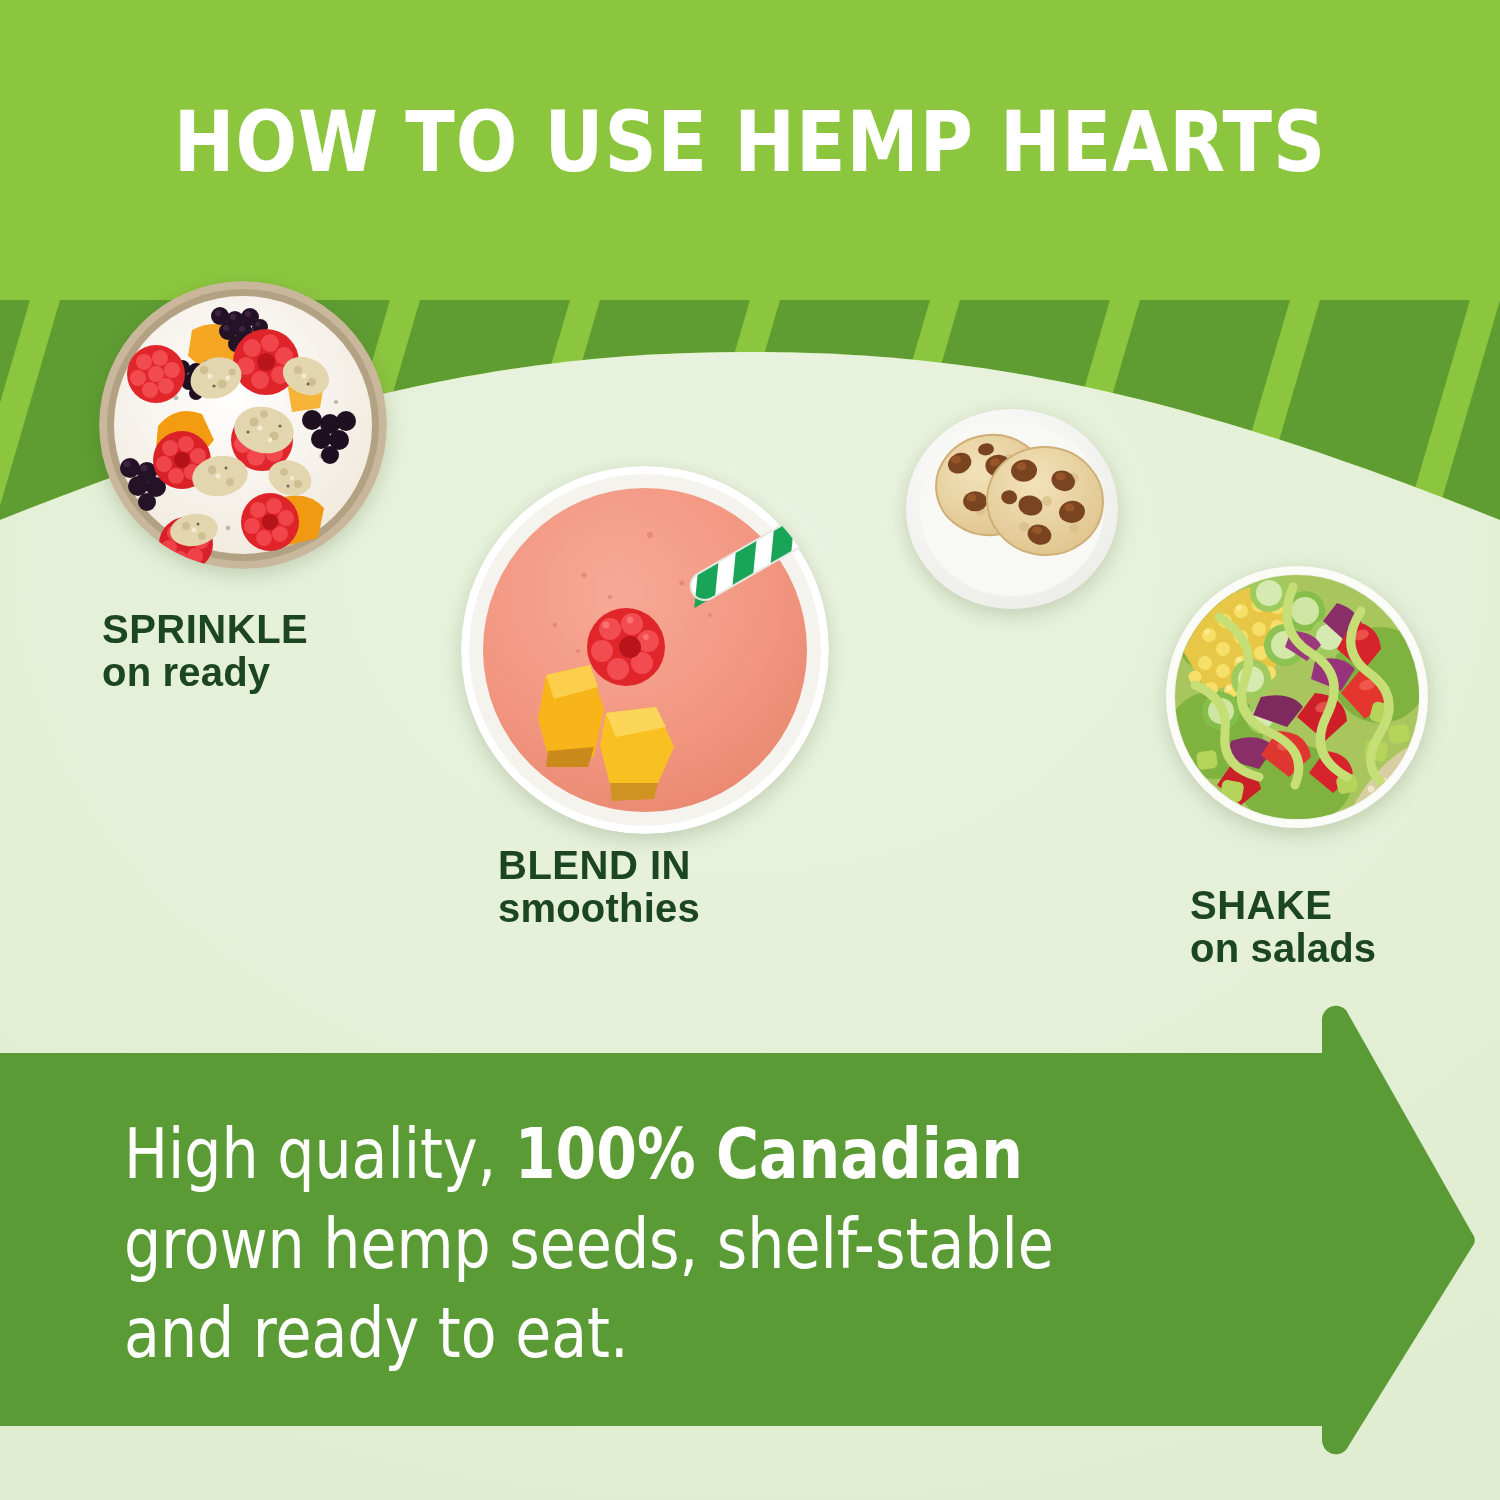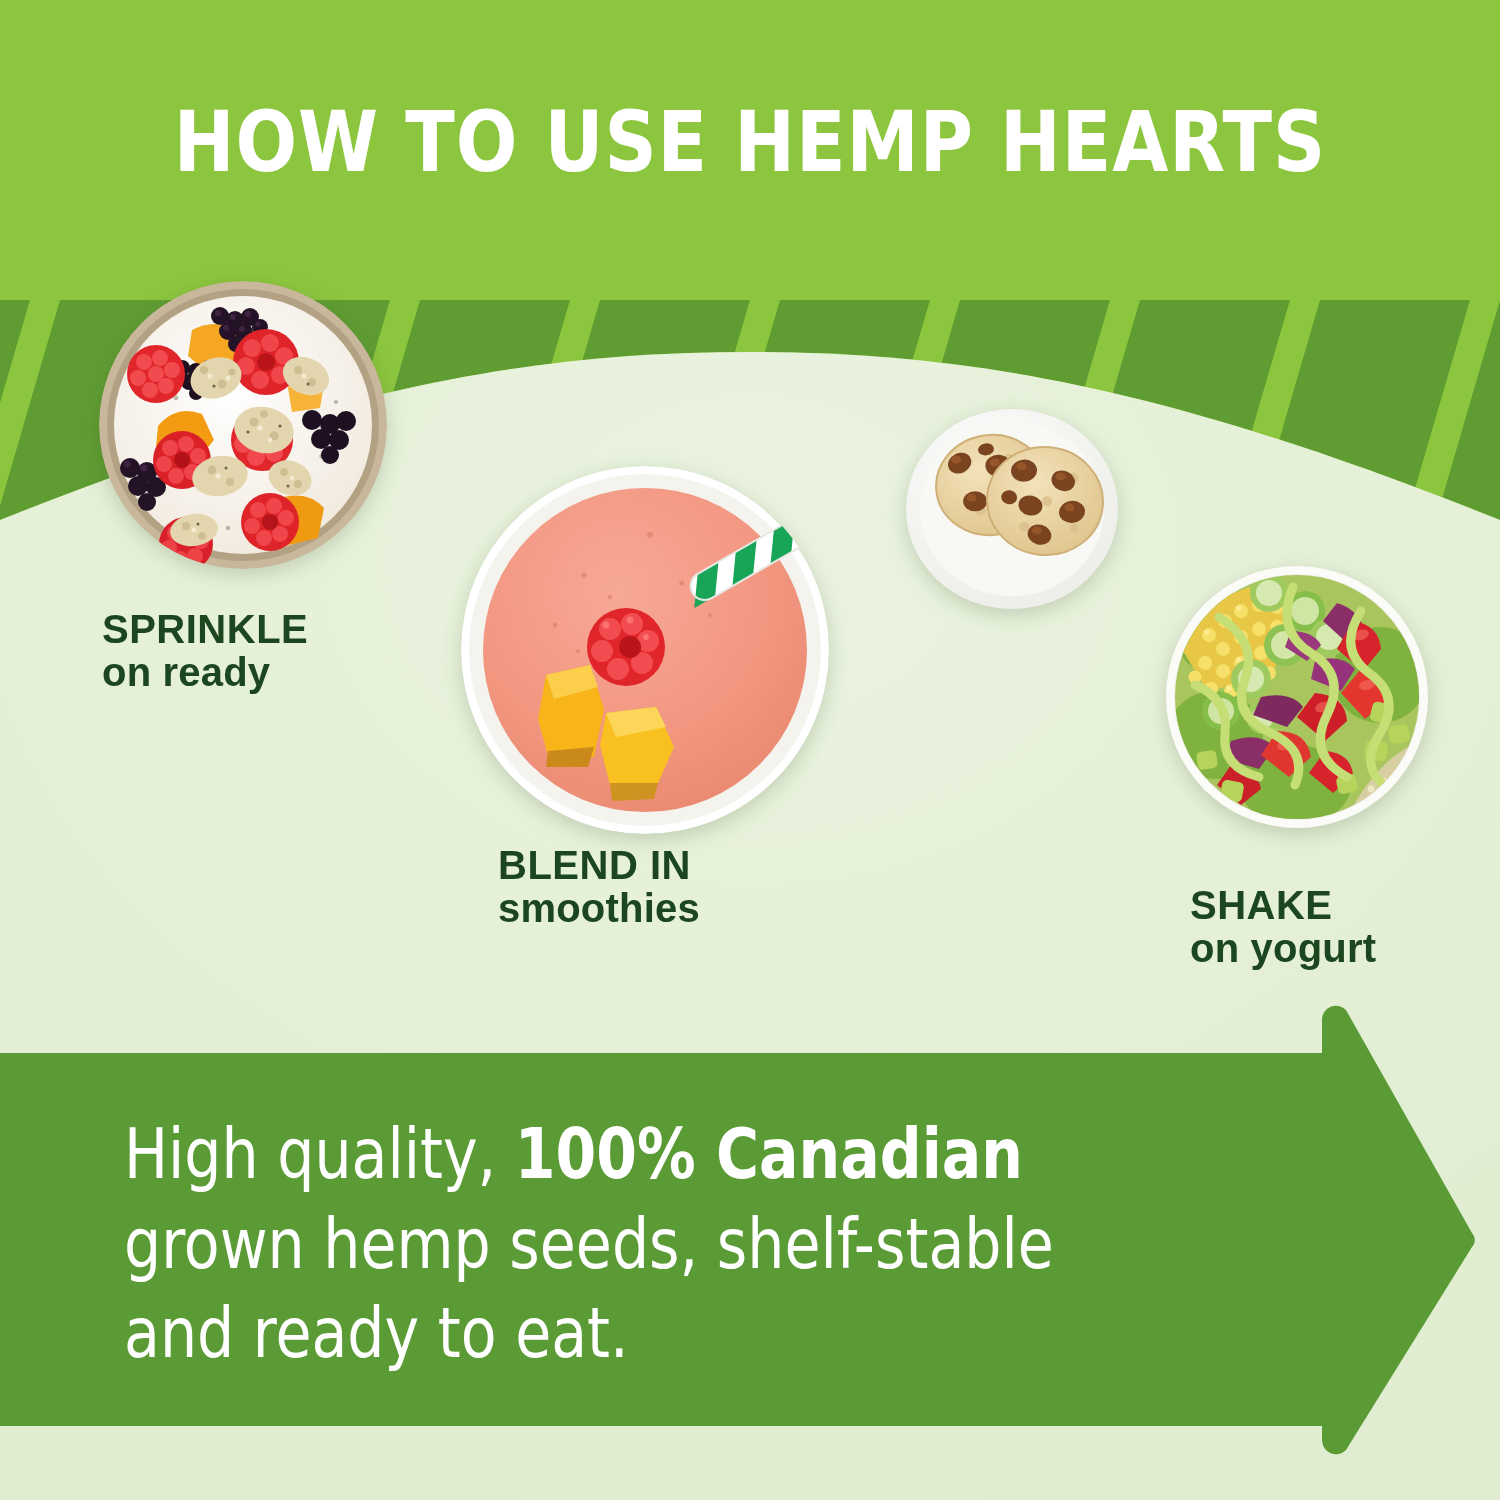--- a/index.html
+++ b/index.html
@@ -652,21 +652,21 @@
           <path d="M54 52 q40 26 26 62 q-14 36 26 54 q38 18 24 52"></path>
           <path d="M128 22 q-18 44 18 66 q36 22 16 62 q-20 40 20 62"></path>
           <path d="M196 46 q-24 38 8 62 q34 24 10 62 q-22 36 14 56"></path>
           <path d="M30 120 q34 14 30 48 q-4 34 34 44"></path>
         </g>
       </g>
     </svg>
   </div>
   <div class="caption" id="cap-shake">
     <span class="big">SHAKE</span>
-    <span class="small">on yogurt</span>
+    <span class="small">on salads</span>
   </div>
 
   <div id="arrow-banner">
     <svg viewBox="0 0 1500 480">
 
       <path d="M0,53
                H1322
                V20
                a14 14 0 0 1 24 -10
                L1472,233

